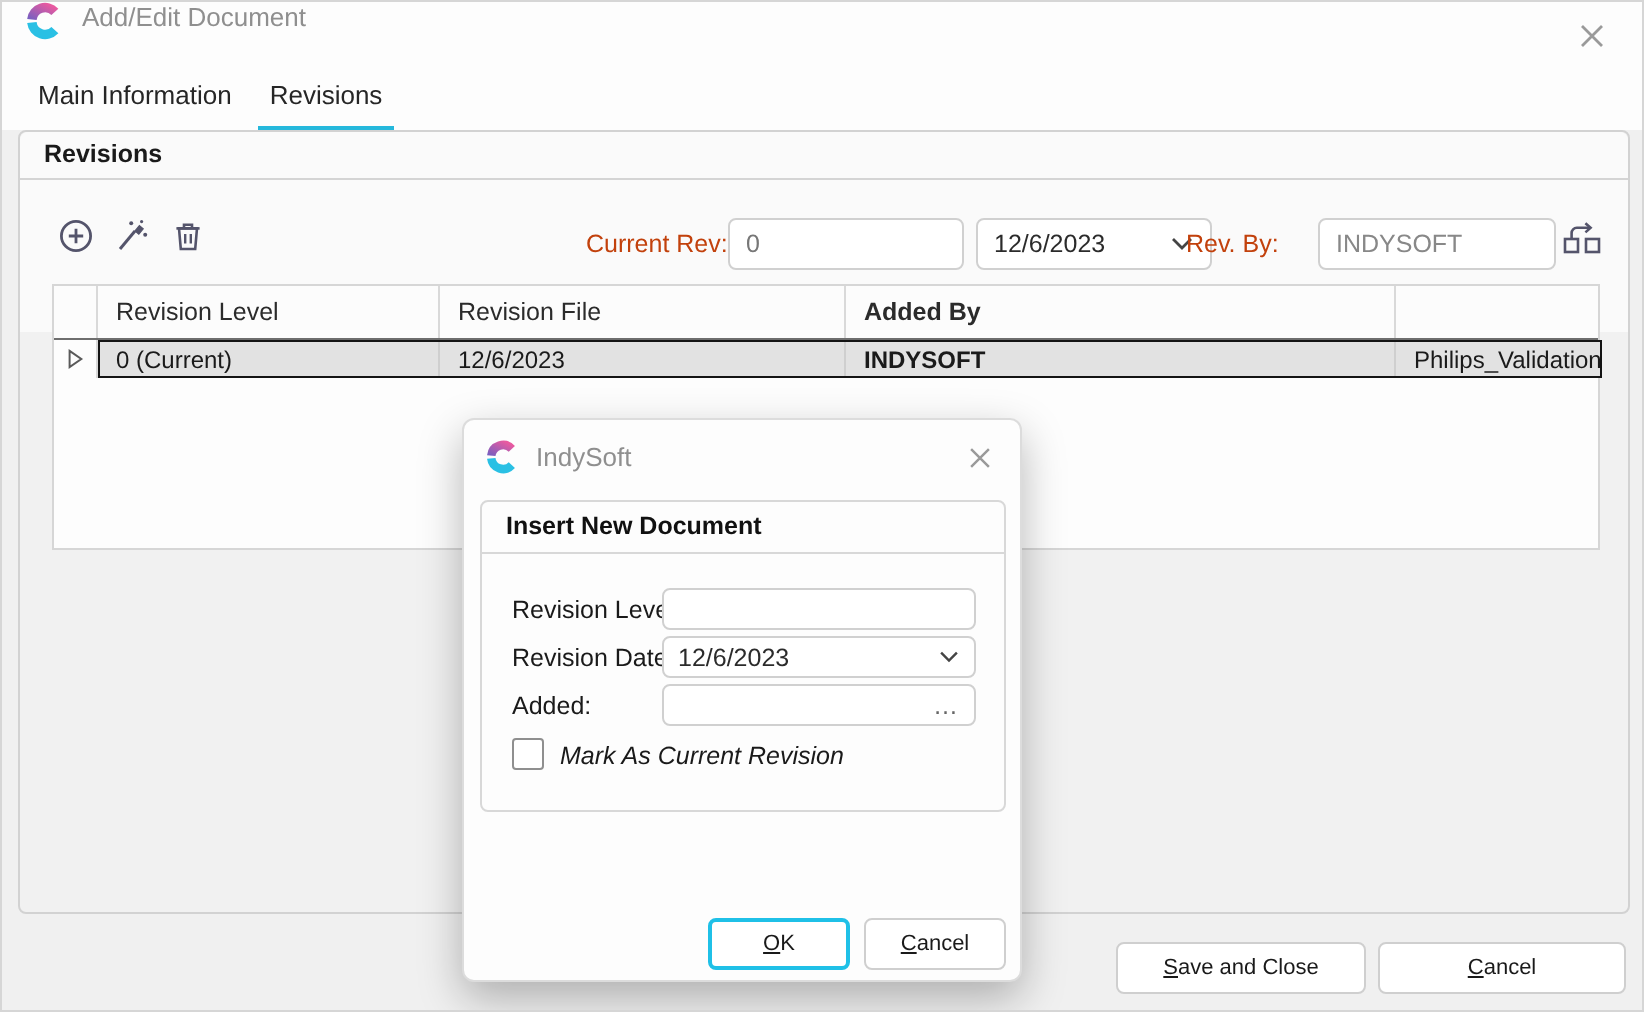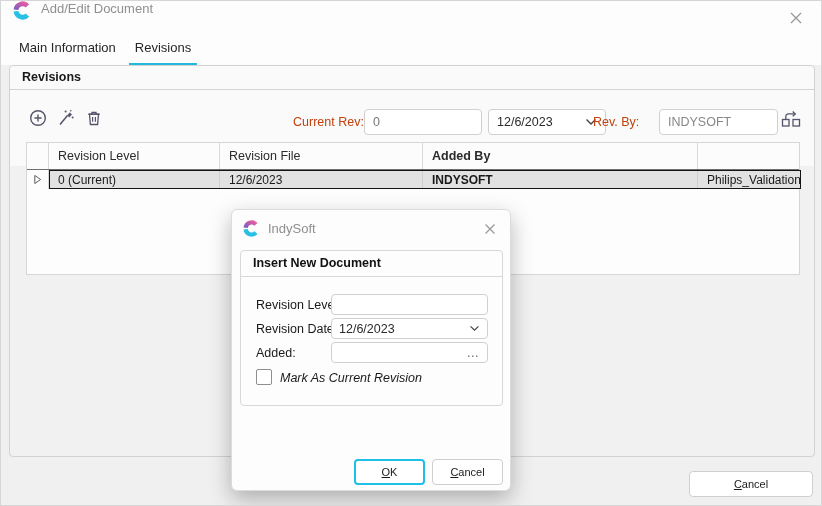--- a/index.html
+++ b/index.html
@@ -242,20 +242,21 @@
         <div class="row-cells">
           <div class="gr-cell c1">0 (Current)</div>
           <div class="gr-cell c2">12/6/2023</div>
           <div class="gr-cell c3">INDYSOFT</div>
           <div class="gr-cell c4">Philips_Validation_T</div>
         </div>
       </div>
     </div>
   </div>
 
+  <div class="btn btn-save"><u>S</u>ave and Close</div>
   <div class="btn btn-main-cancel"><u>C</u>ancel</div>
 
   <div class="modal">
     <div class="modal-titlebar">
       <svg class="logo" viewBox="0 0 20 20">
         <path d="M15.2 5.2 A7 7 0 0 0 3.1 9.2" fill="none" stroke="url(#logoGrad)" stroke-width="5"></path>
         <path d="M3.1 10.8 A7 7 0 0 0 15.2 14.8" fill="none" stroke="#2ac0e4" stroke-width="5"></path>
       </svg>
       <span class="title">IndySoft</span>
       <svg class="modal-close" viewBox="0 0 18 18">

